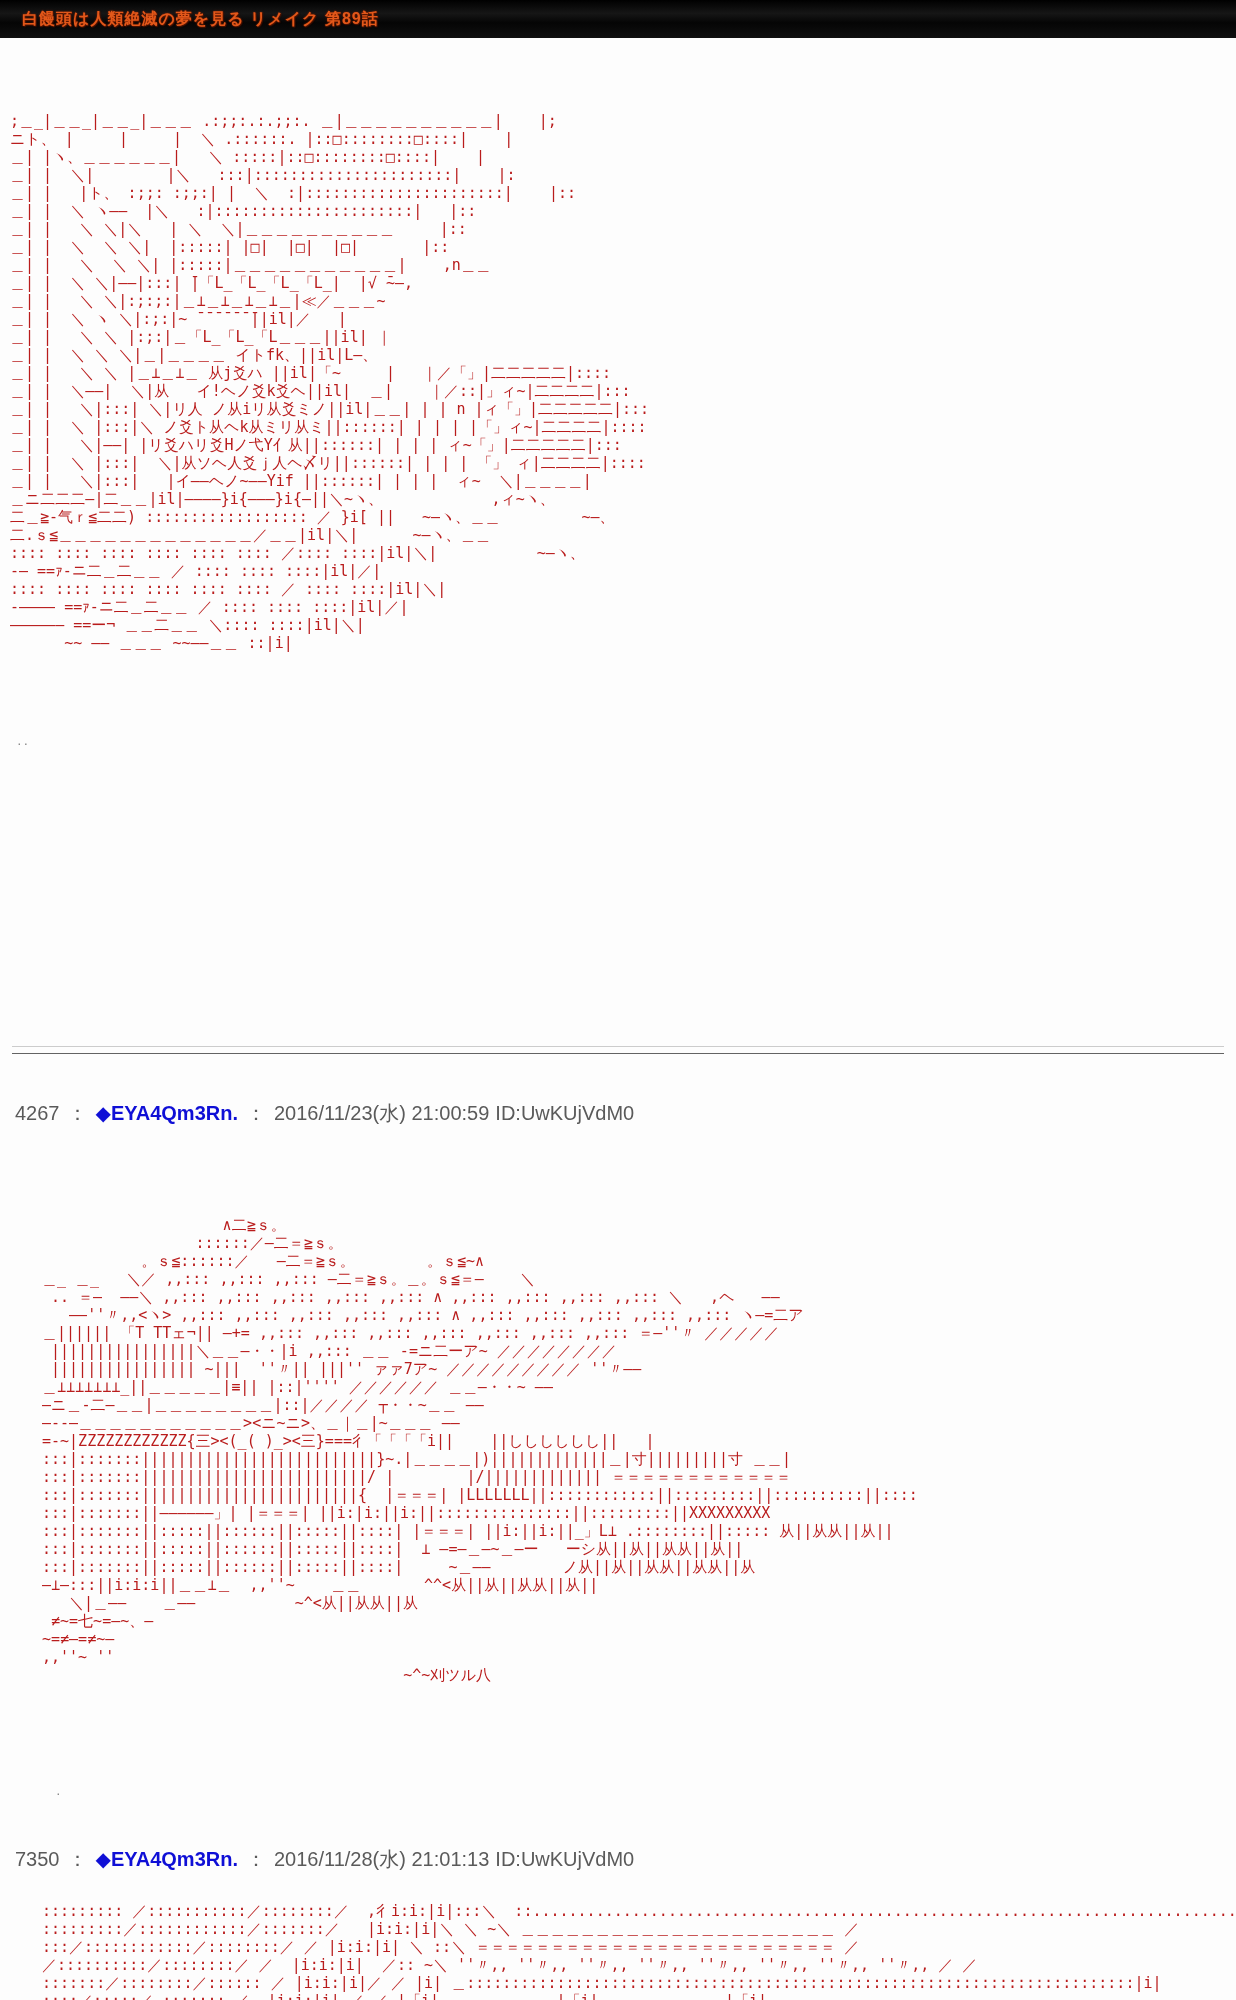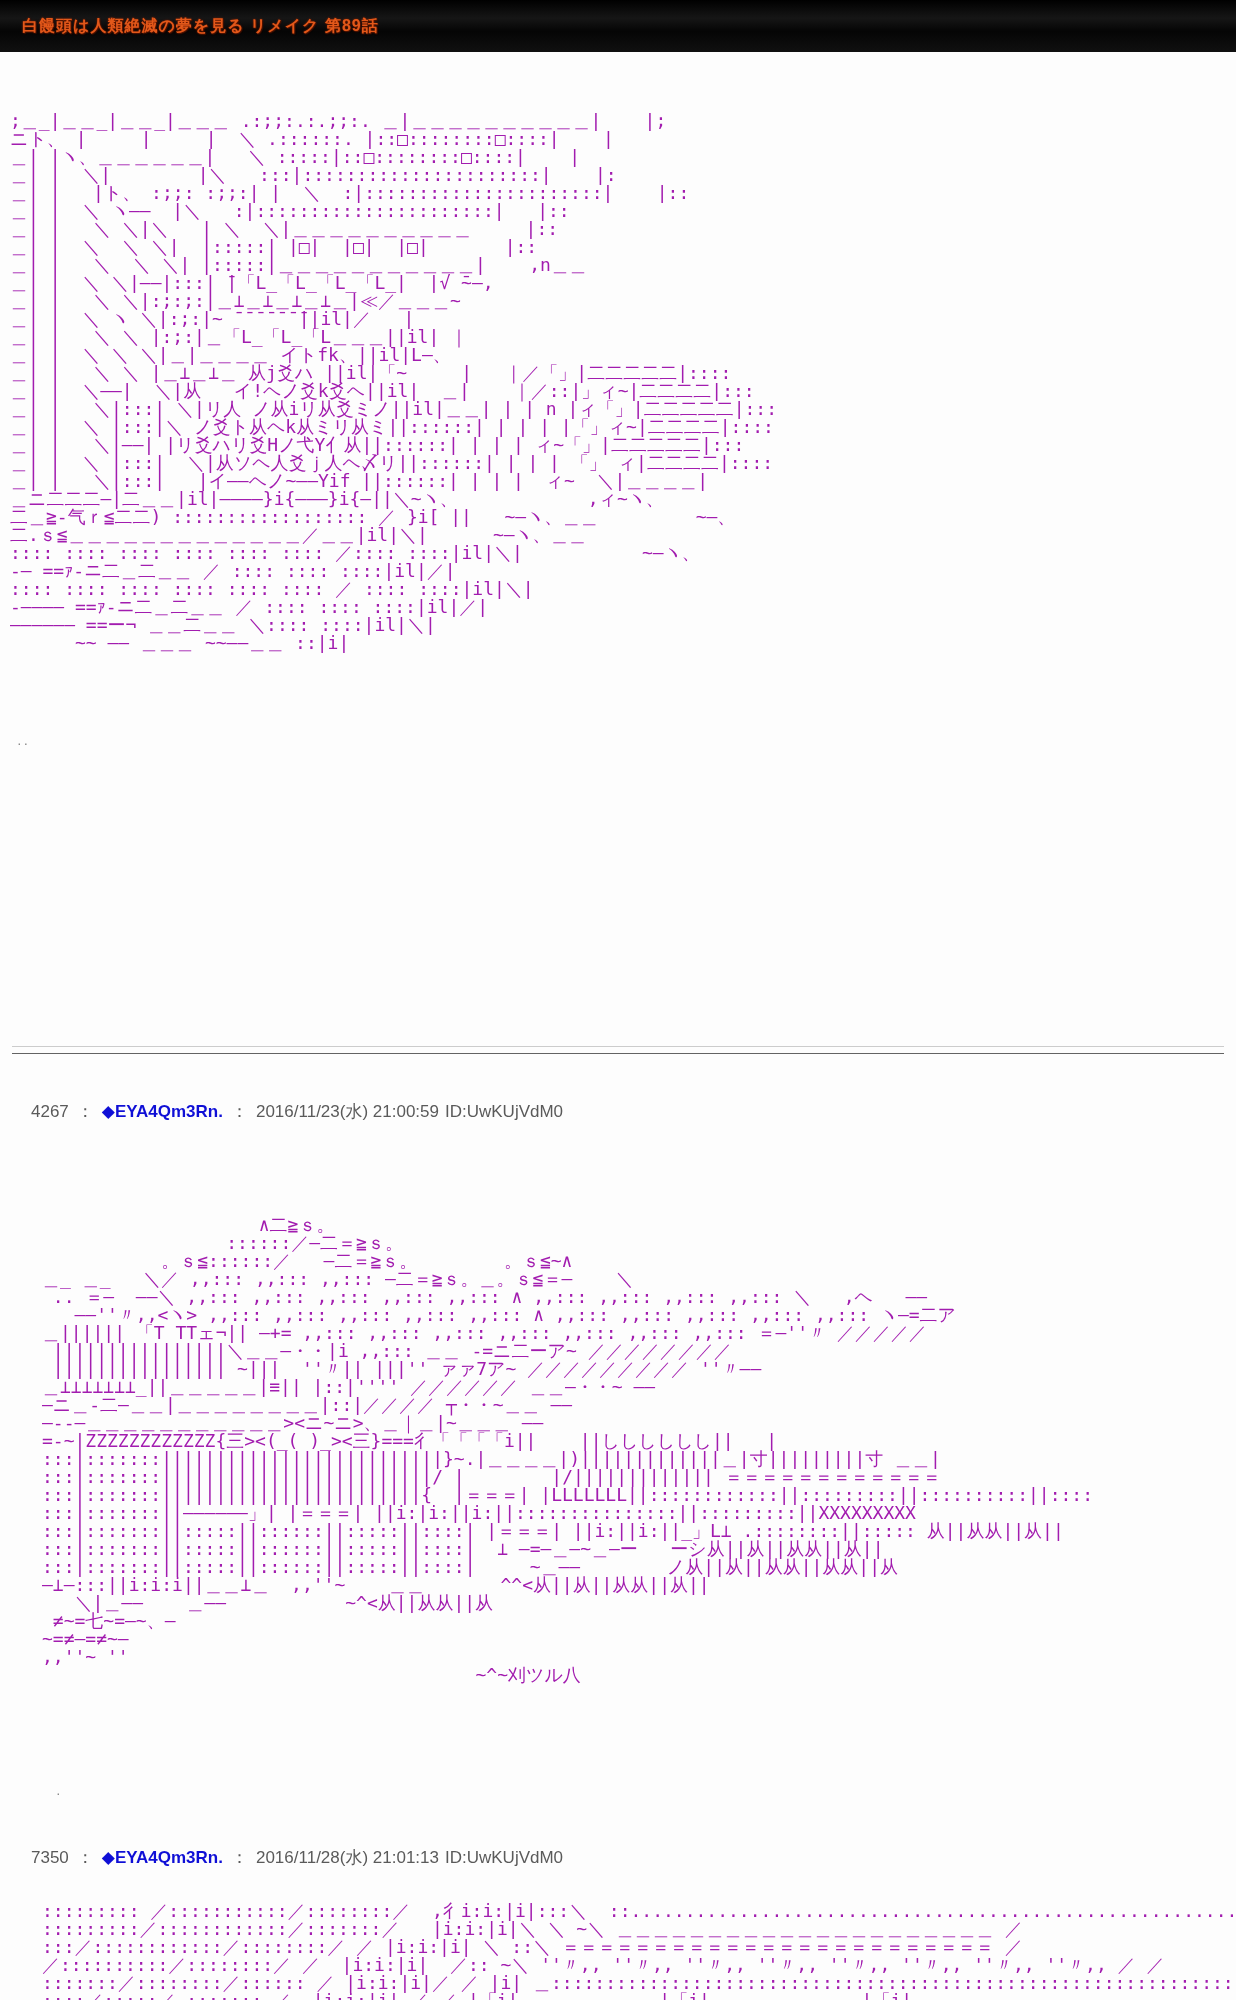--- a/index.html
+++ b/index.html
@@ -2,47 +2,47 @@
 <html><head>
 <meta charset="utf-8">
 <style>
   html,body{margin:0;padding:0;}
   body{
     width:1236px;height:2000px;overflow:hidden;position:relative;
     background:#fdfdfd;
     font-family:"Liberation Sans","DejaVu Sans",sans-serif;
   }
   .titlebar{
-    position:absolute;left:0;top:0;width:1236px;height:52px;
+    position:absolute;left:0;top:0;width:1236px;height:38px;
     background:linear-gradient(180deg,#000 0%,#161616 35%,#050505 60%,#101010 100%);
     display:flex;align-items:center;
   }
   .titlebar .title{
     margin-left:22px;
     font-size:16px;font-weight:bold;letter-spacing:1px;
     color:#e2581a;
     text-shadow:0 0 2px #8f2200, 1px 1px 1px #3d0e00;
   }
   pre.aa{
     position:absolute;margin:0;
     font-family:"DejaVu Sans Mono","Liberation Mono",monospace;
-    font-size:18px;line-height:18px;
-    color:#a21caf;white-space:pre;
+    font-size:15px;line-height:18px;
+    color:#b91c1c;white-space:pre;
   }
   .stray{
     position:absolute;color:#8a8a8a;font-size:11px;line-height:11px;
     font-family:"DejaVu Sans Mono",monospace;
   }
   .divider{
     position:absolute;left:12px;width:1212px;height:6px;
     border-top:1px solid #cccccc;border-bottom:1px solid #636363;
     background:transparent;
   }
   .post-header{
-    position:absolute;font-size:17px;color:#5a5a5a;white-space:nowrap;margin-left:16px;
+    position:absolute;font-size:20px;color:#5a5a5a;white-space:nowrap;
   }
   .post-header .sep{margin:0 8px;color:#5a5a5a;}
   .post-header .author{
     color:#0f0fd6;font-weight:bold;text-decoration:none;cursor:pointer;
   }
   .post-header .dt{margin-right:6px;}
 </style>
 </head>
 <body>
 

